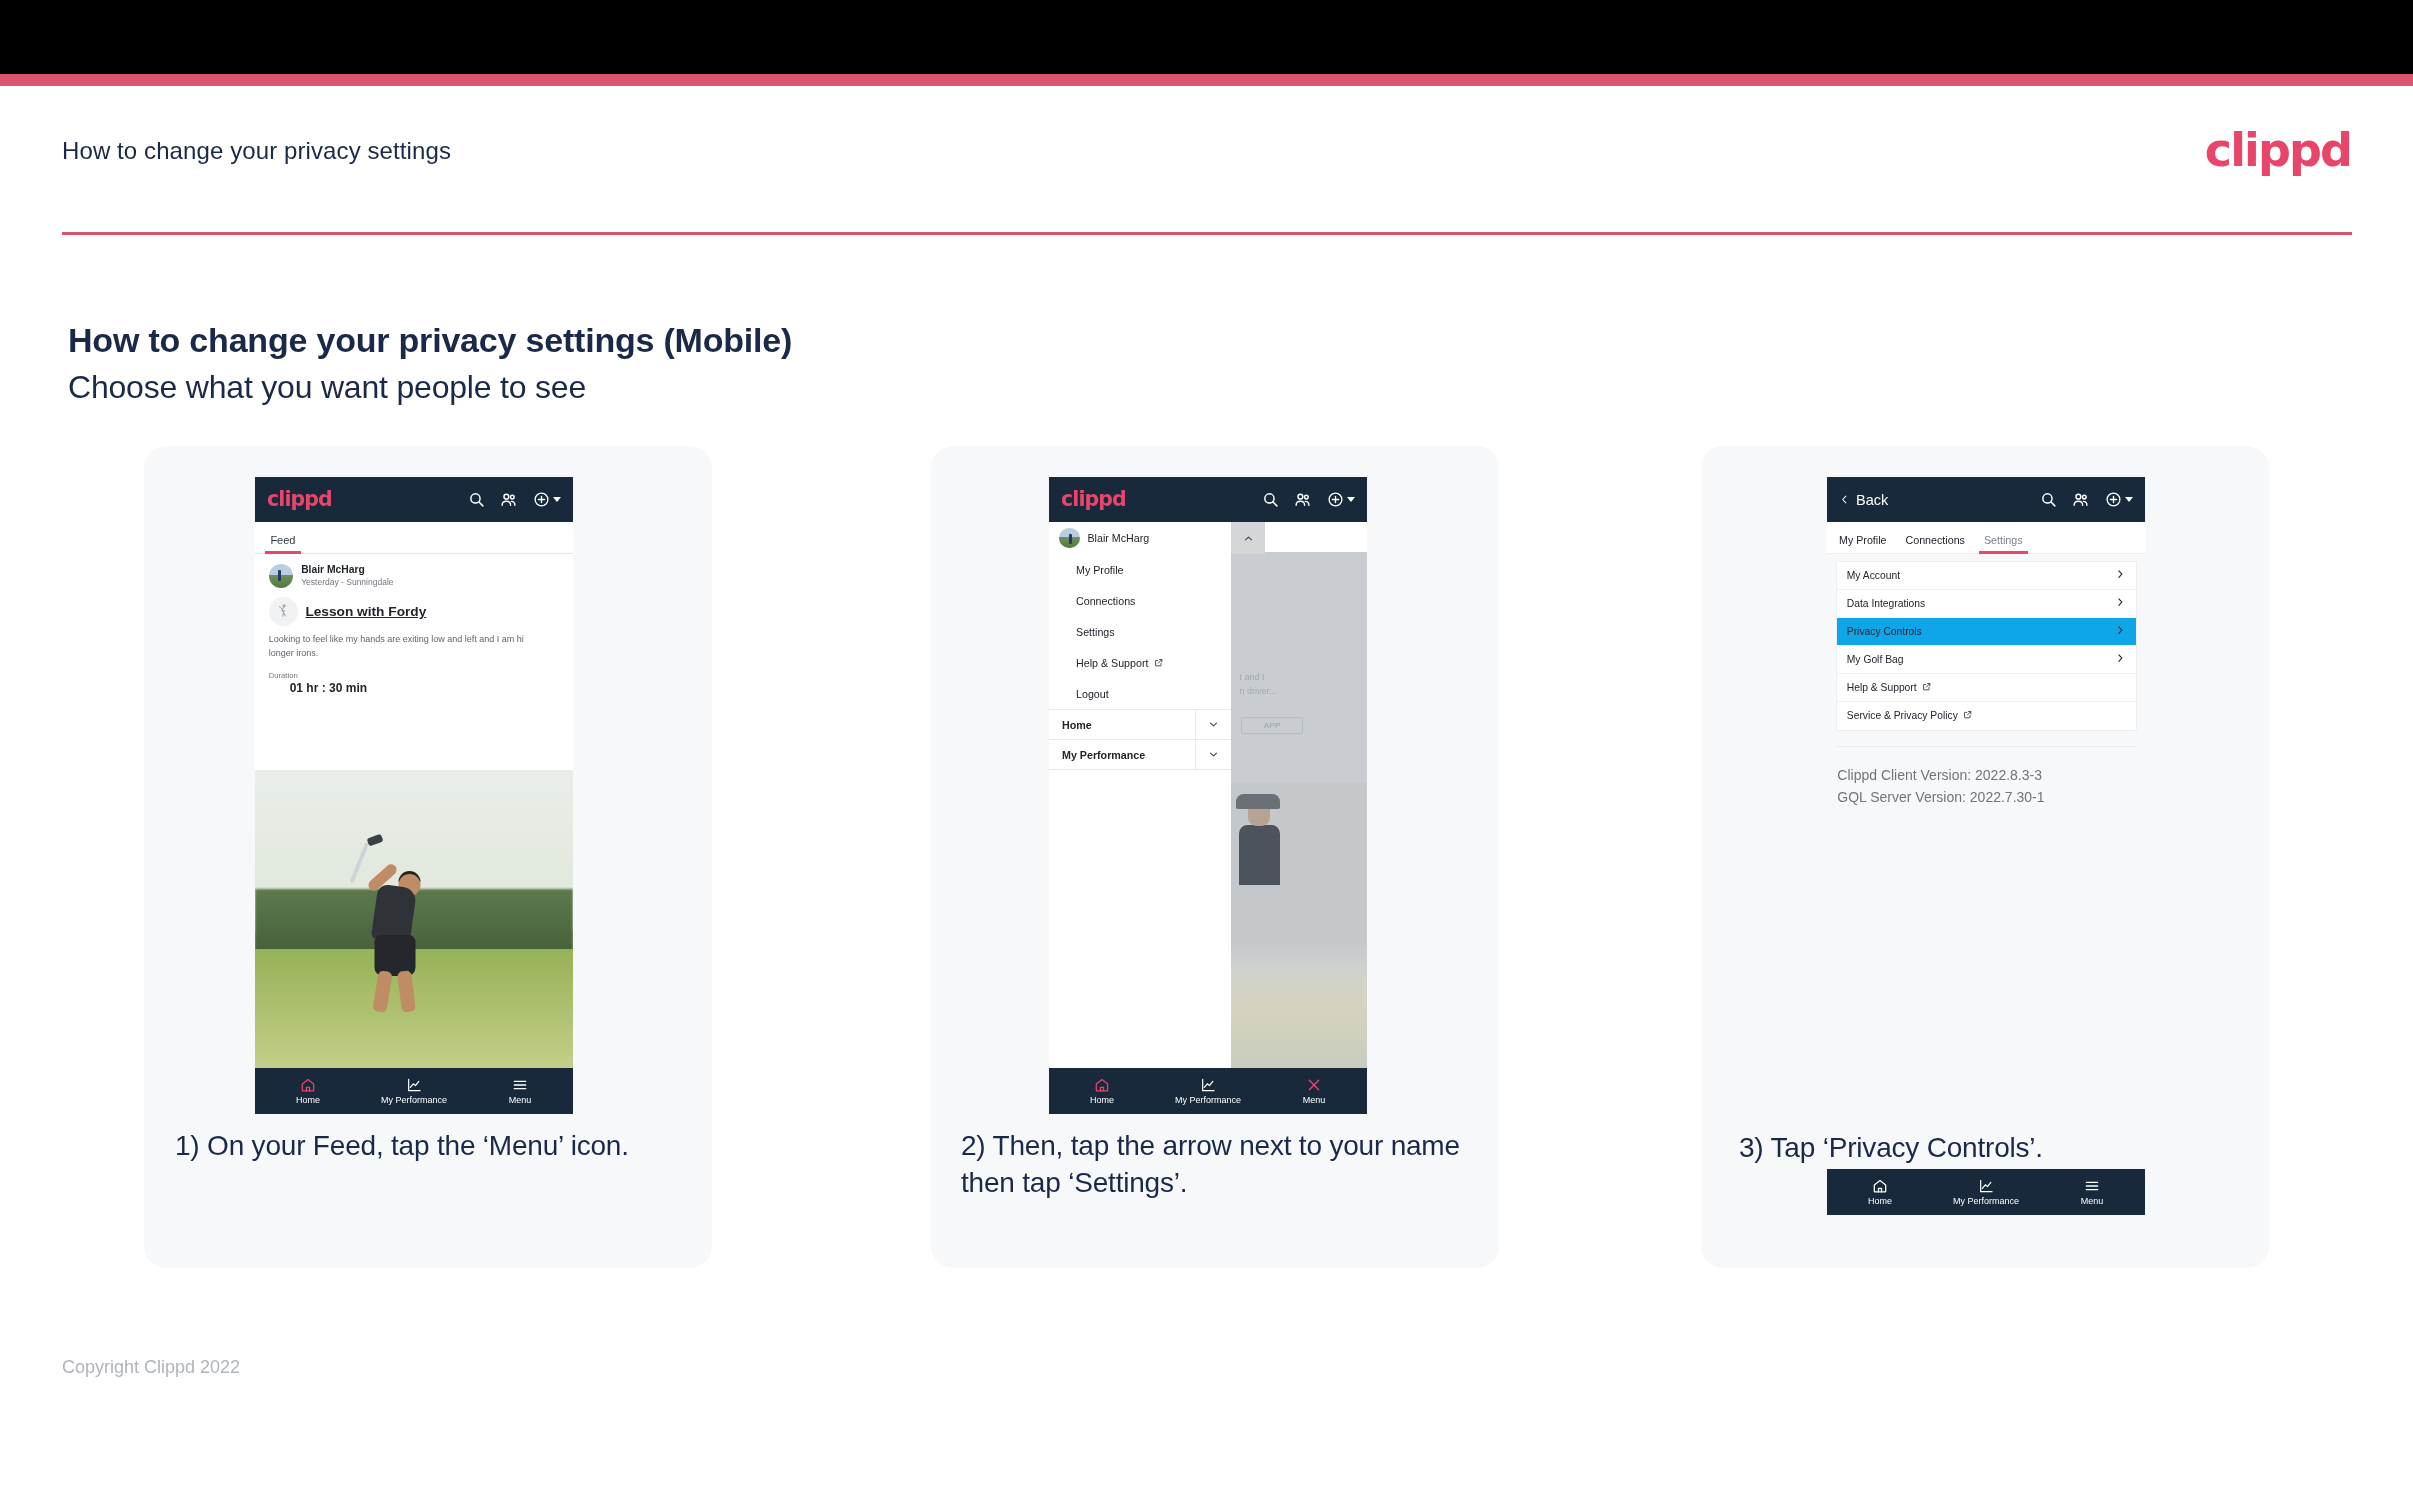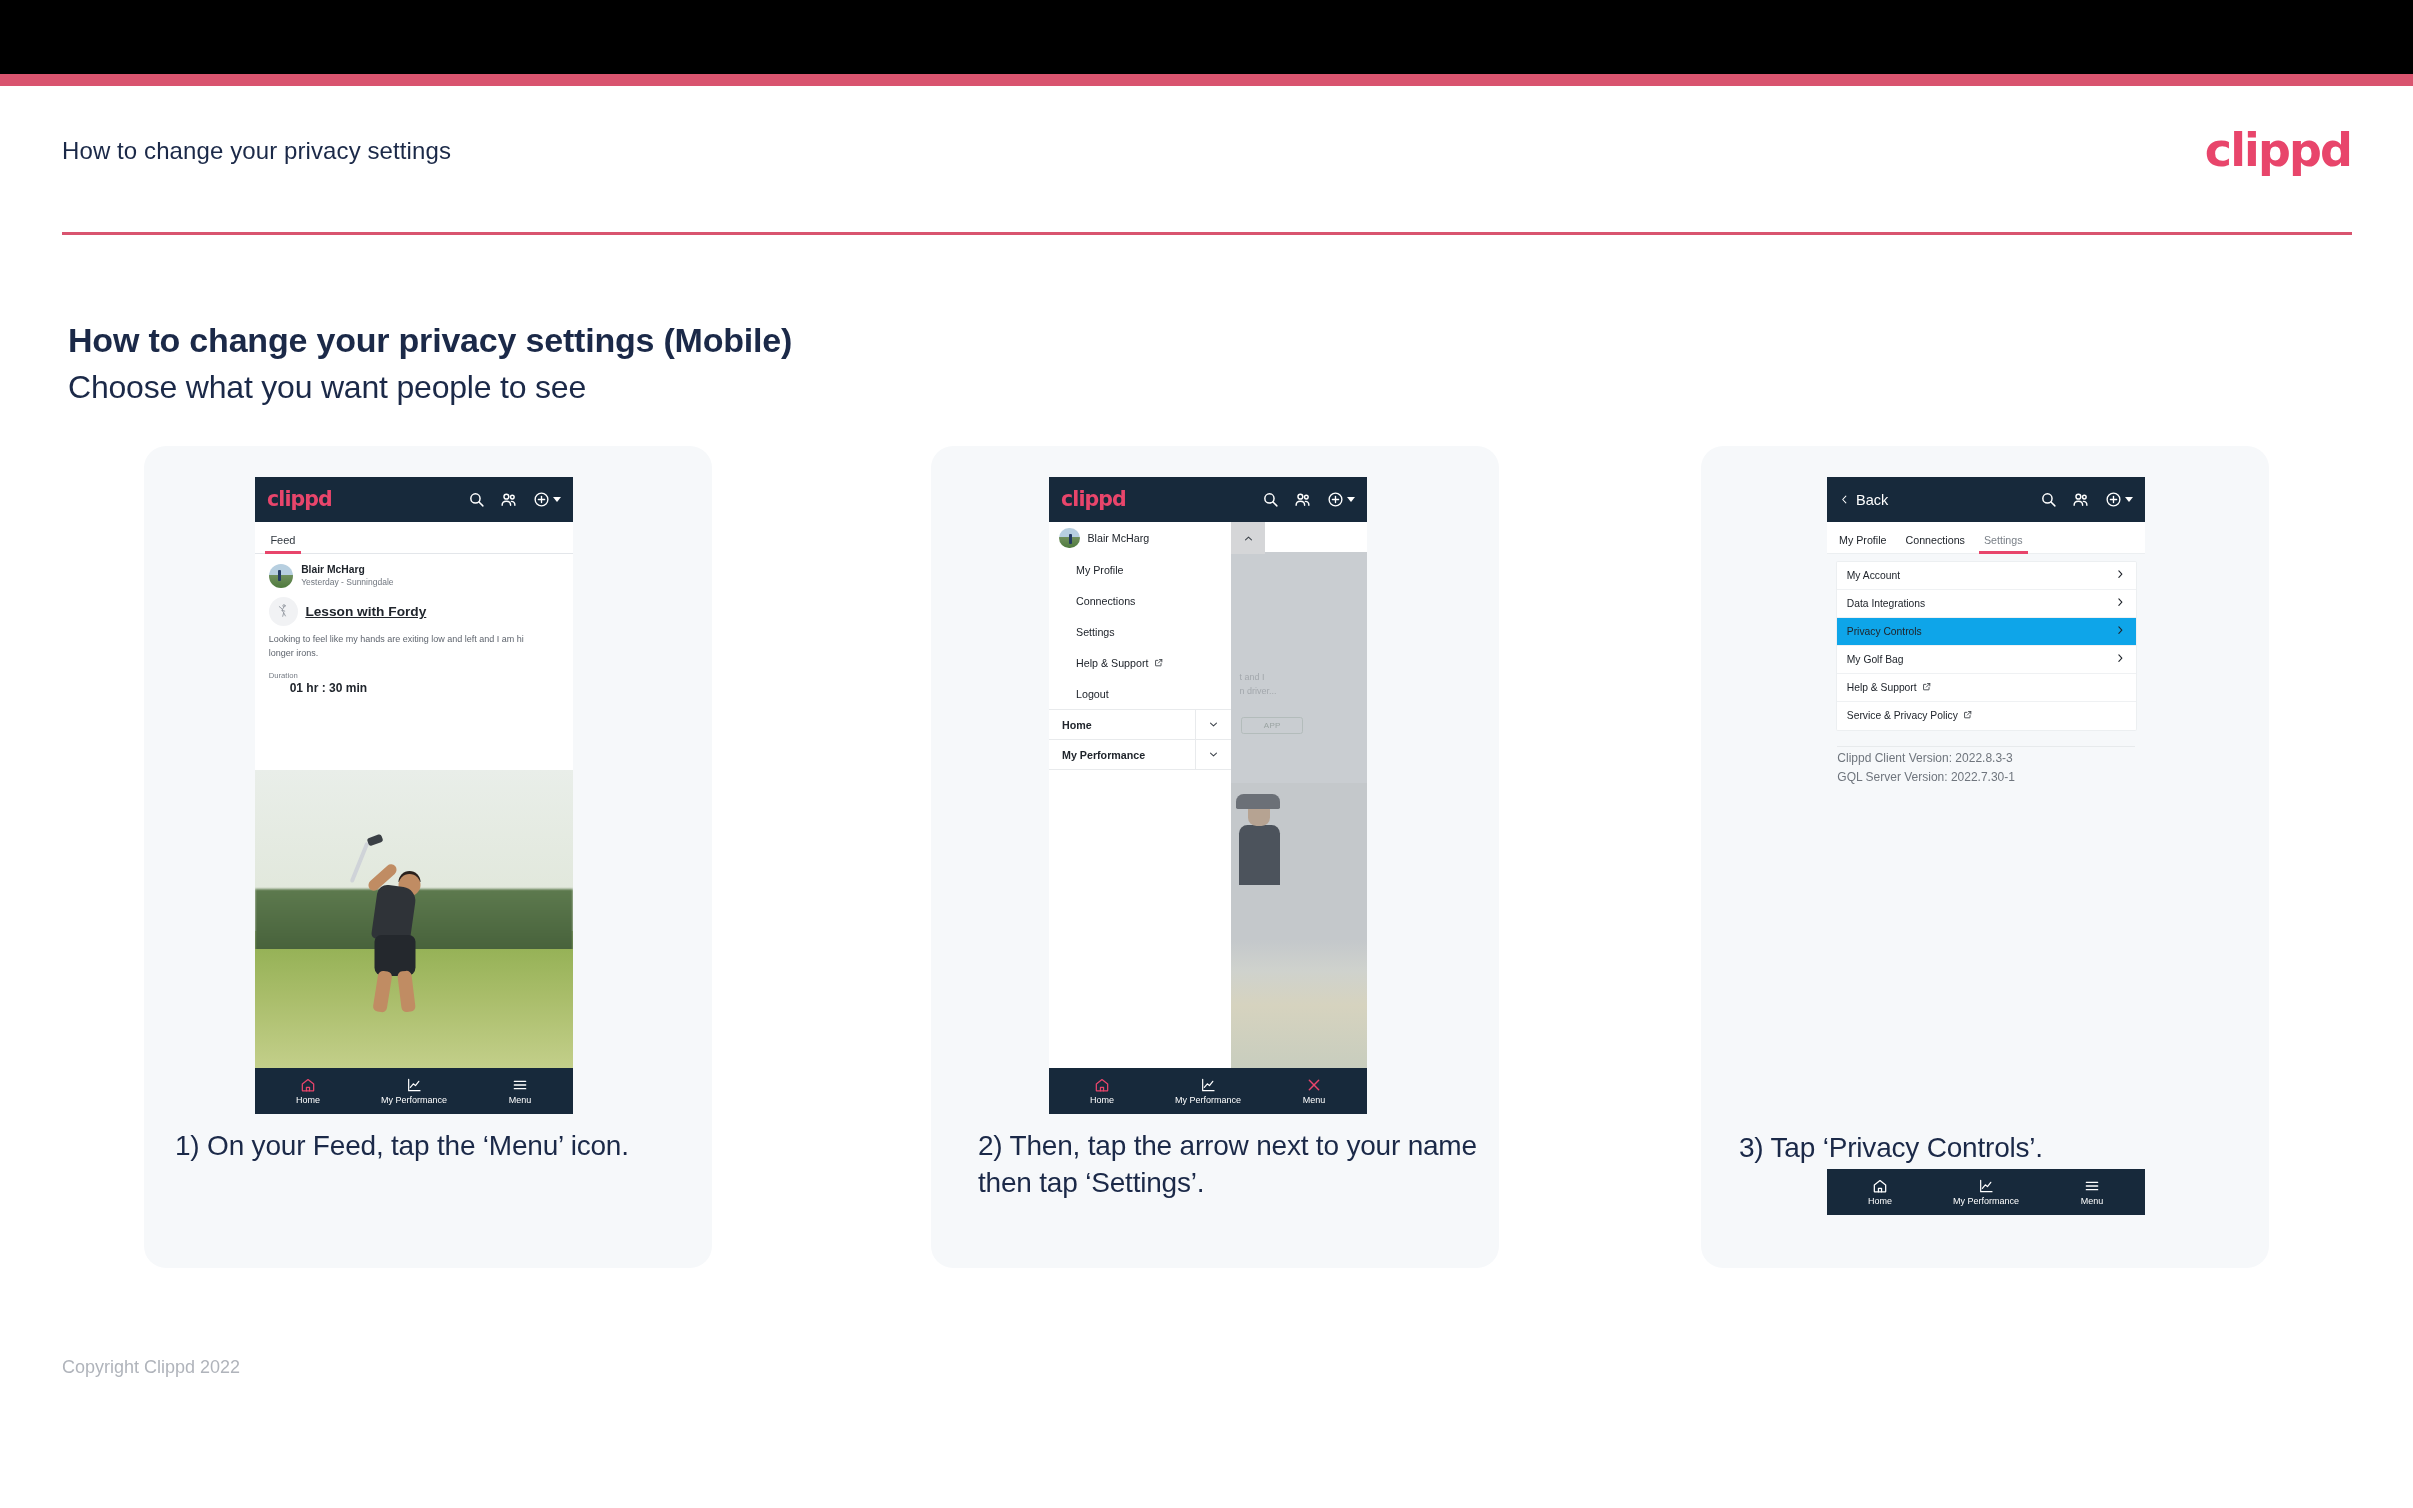--- a/index.html
+++ b/index.html
@@ -46,21 +46,21 @@
   #card1{ left:144px; }
   #card2{ left:931px; }
   #card3{ left:1701px; }
 
   .caption{
     position:absolute; left:0; width:100%;
     font-size:28px; color:#1b2948; font-weight:400; line-height:1.32;
     letter-spacing:-0.2px;
   }
   #cap1{ top:1128px; left:175px; width:547px; }
-  #cap2{ top:1128px; left:961px; width:530px;margin-left:17px; }
+  #cap2{ top:1128px; left:961px; width:530px; }
   #cap3{ top:1130px; left:1739px; width:530px; }
 
   
   .phone{
     position:absolute; background:#ffffff; overflow:hidden;
   }
   #phone1{ left:255px; top:477px; width:318px; height:637px; }
   #phone2{ left:1049px; top:477px; width:318px; height:637px; }
   #phone3{ left:1827px; top:477px; width:318px; height:738px; }
 
@@ -264,22 +264,22 @@
   }
   .srow{
     height:28px; display:flex; align-items:center; padding:0 10.3px;
     border-bottom:0.9px solid #eff1f3; font-size:10.3px; color:#20252c; position:relative;
   }
   .srow:last-child{ border-bottom:none; }
   .srow.sel{ background:#0ea5e9; }
   .srow .chev{ margin-left:auto; }
   .srow .ext{ margin-left:5.1px; }
   .versions{
-    margin:15.4px 10.3px 0 10.3px; padding-top:2px; border-top:0.9px solid #e7eaec;
-    font-size:12px; color:#6f757d; line-height:1.55;
+    margin:15.4px 10.3px 0 10.3px; padding-top:18px; border-top:0.9px solid #e7eaec;
+    font-size:14px; color:#6f757d; line-height:1.55;
   }
   .footer-copy{
     position:absolute; left:62px; top:1357px; font-size:18px; color:#b0b4bb;
   }
 </style>
 </head>
 <body>
 
 <div class="topbar-black"></div>
 <div class="topbar-pink"></div>

